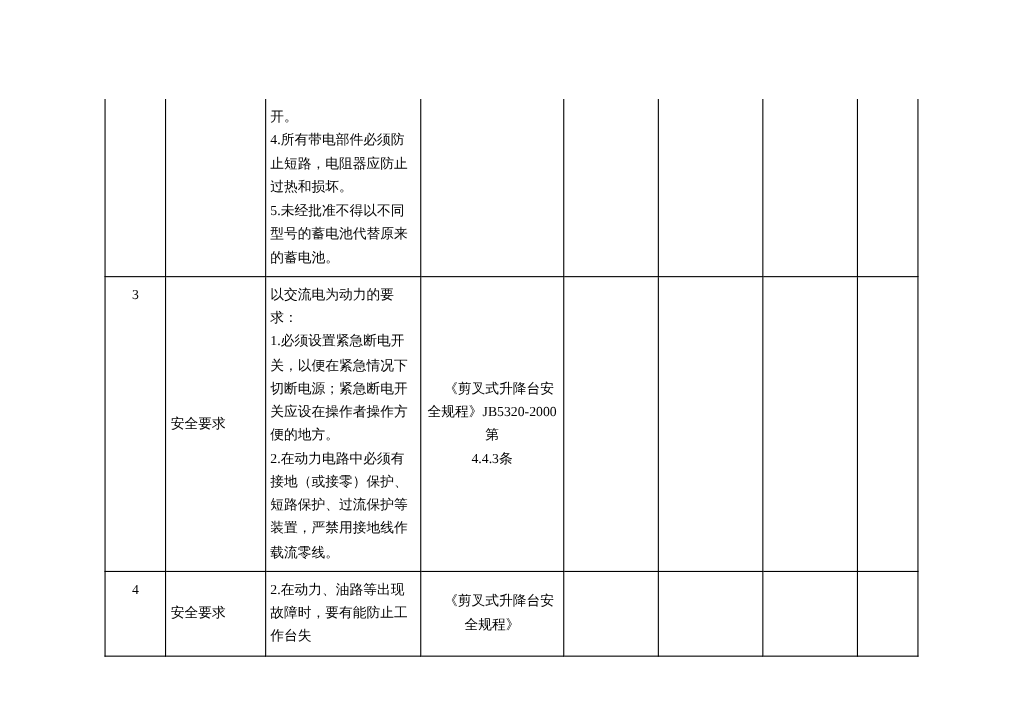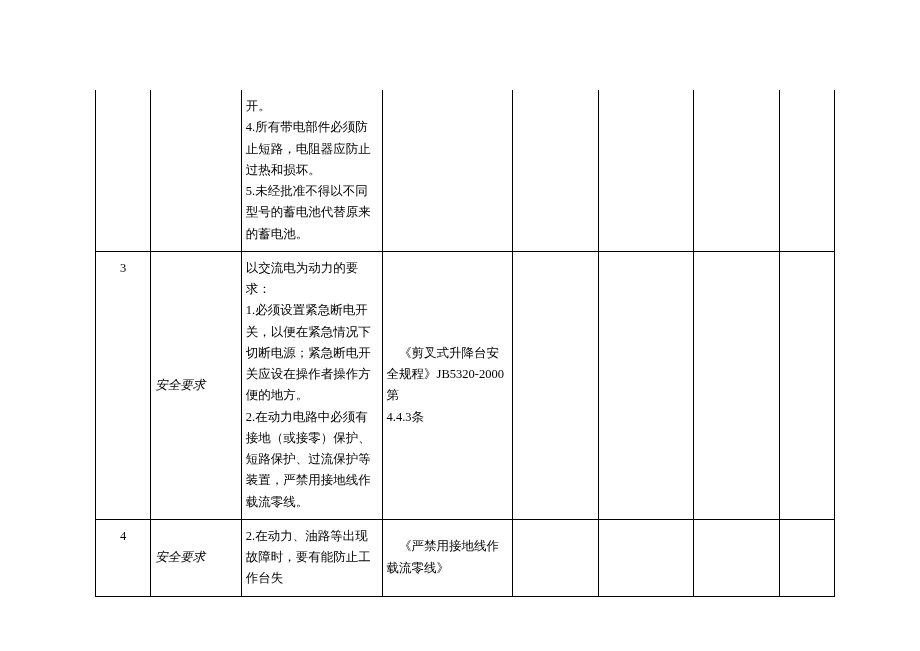--- a/index.html
+++ b/index.html
@@ -34,29 +34,28 @@
     }
     .col-num {
       width: 55px;
       text-align: center;
       vertical-align: top;
       padding-top: 6px;
     }
     .col-cat {
       width: 90px;
       text-align: left;
-      font-style: italic;
     }
     .col-content {
       width: 140px;
       text-align: left;
     }
     .col-ref {
       width: 130px;
-      text-align: left;
+      text-align: center;
     }
     .col-blank1 { width: 85px; }
     .col-blank2 { width: 95px; }
     .col-blank3 { width: 85px; }
     .col-blank4 { width: 55px; }
 
     .row0 td { border-top: none; }
     .row0 .col-num,
     .row0 .col-cat {
        border-top: none;
@@ -85,21 +84,21 @@
         <td class="col-ref">　《剪叉式升降台安全规程》JB5320-2000第<br>4.4.3条</td>
         <td class="col-blank1"></td>
         <td class="col-blank2"></td>
         <td class="col-blank3"></td>
         <td class="col-blank4"></td>
       </tr>
       <tr>
         <td class="col-num">4</td>
         <td class="col-cat">安全要求</td>
         <td class="col-content">2.在动力、油路等出现故障时，要有能防止工作台失</td>
-        <td class="col-ref">　《严禁用接地线作载流零线》</td>
+        <td class="col-ref">　《剪叉式升降台安全规程》</td>
         <td class="col-blank1"></td>
         <td class="col-blank2"></td>
         <td class="col-blank3"></td>
         <td class="col-blank4"></td>
       </tr>
     </tbody>
   </table>
 </div>
 
 </body></html>

